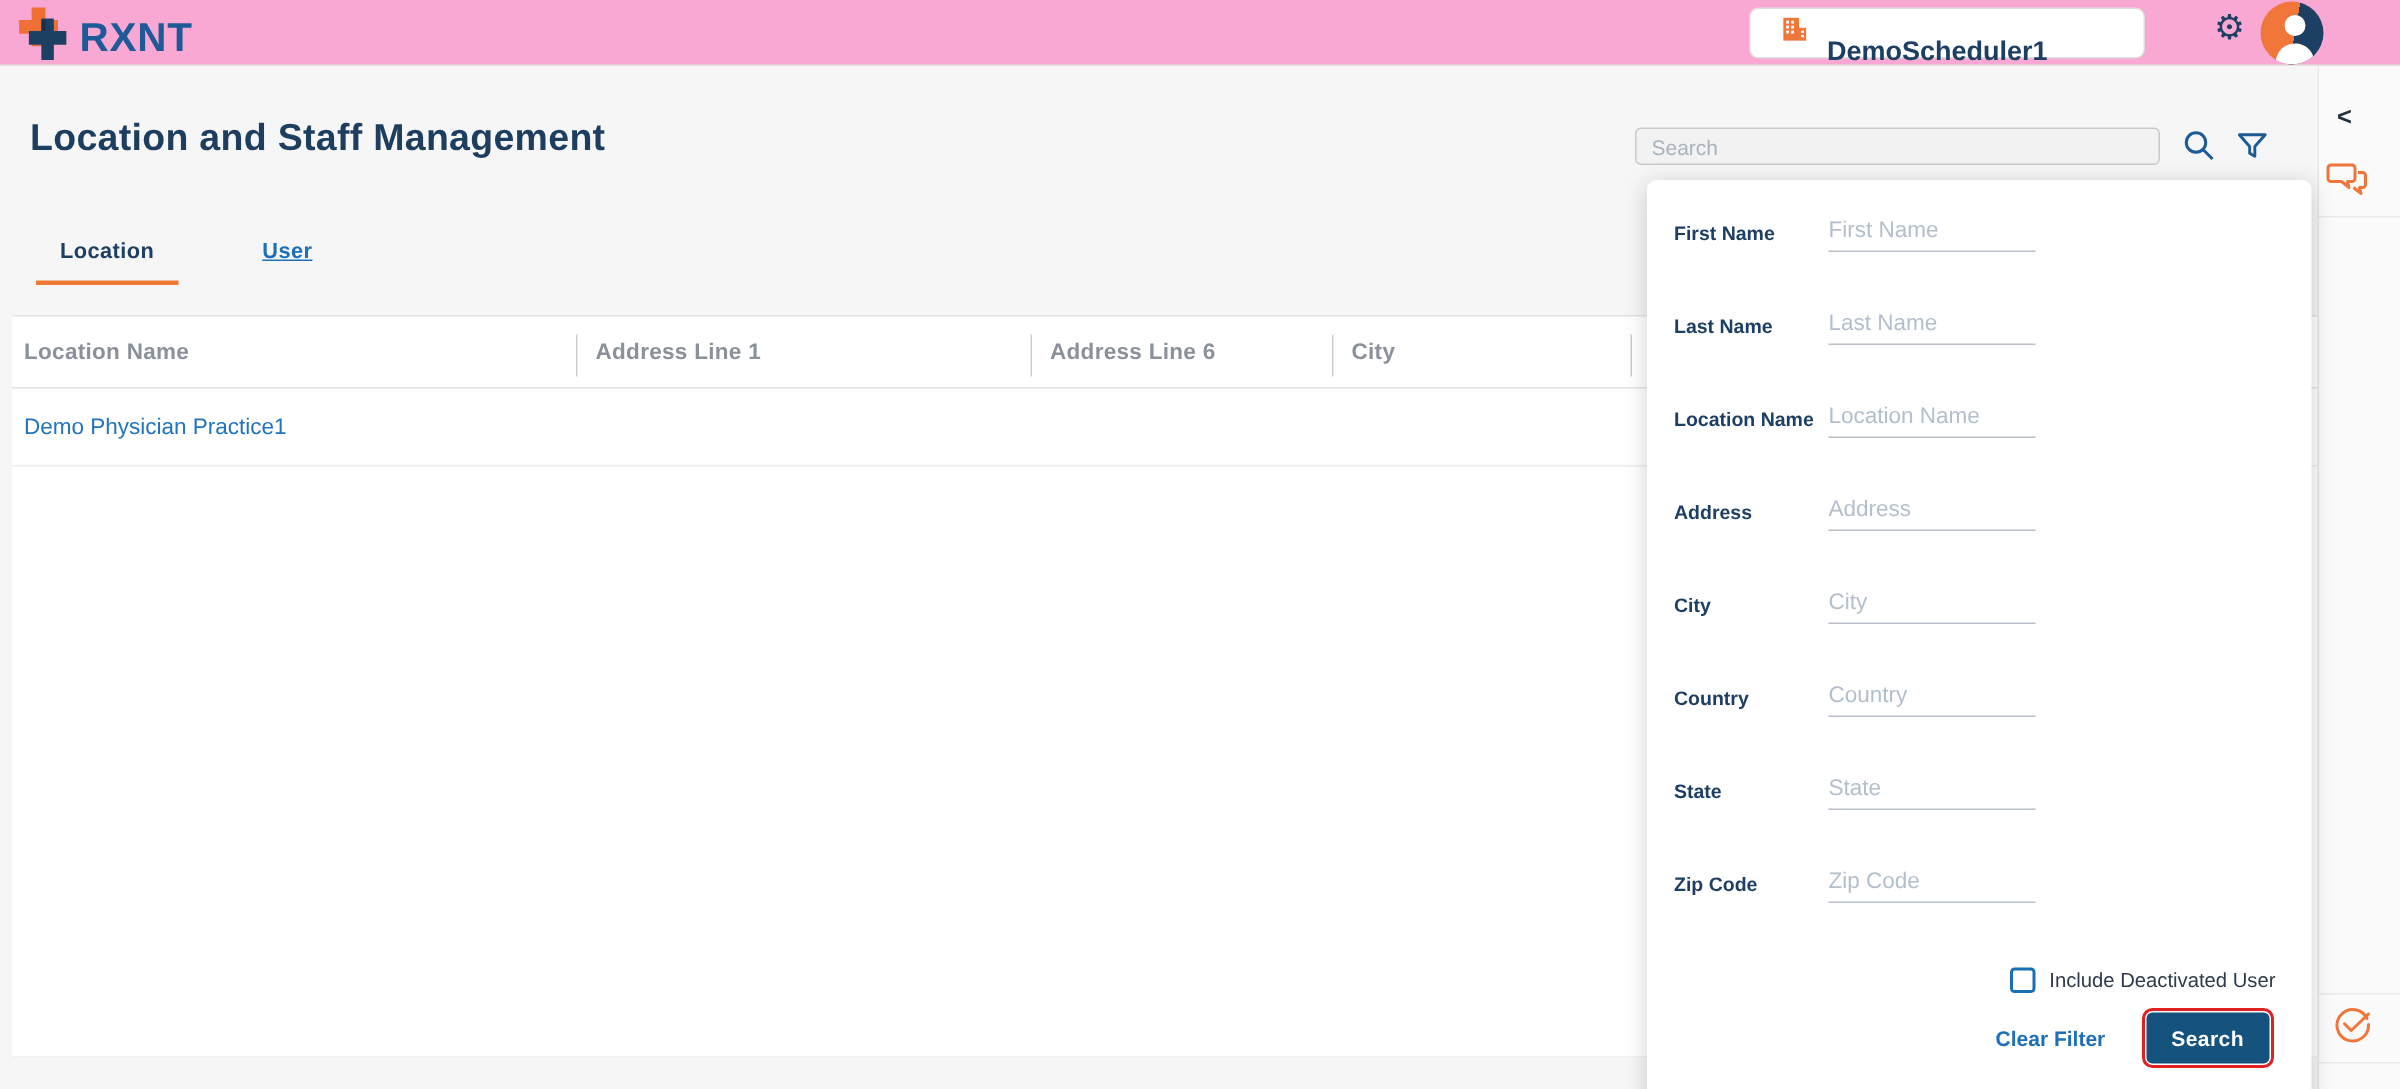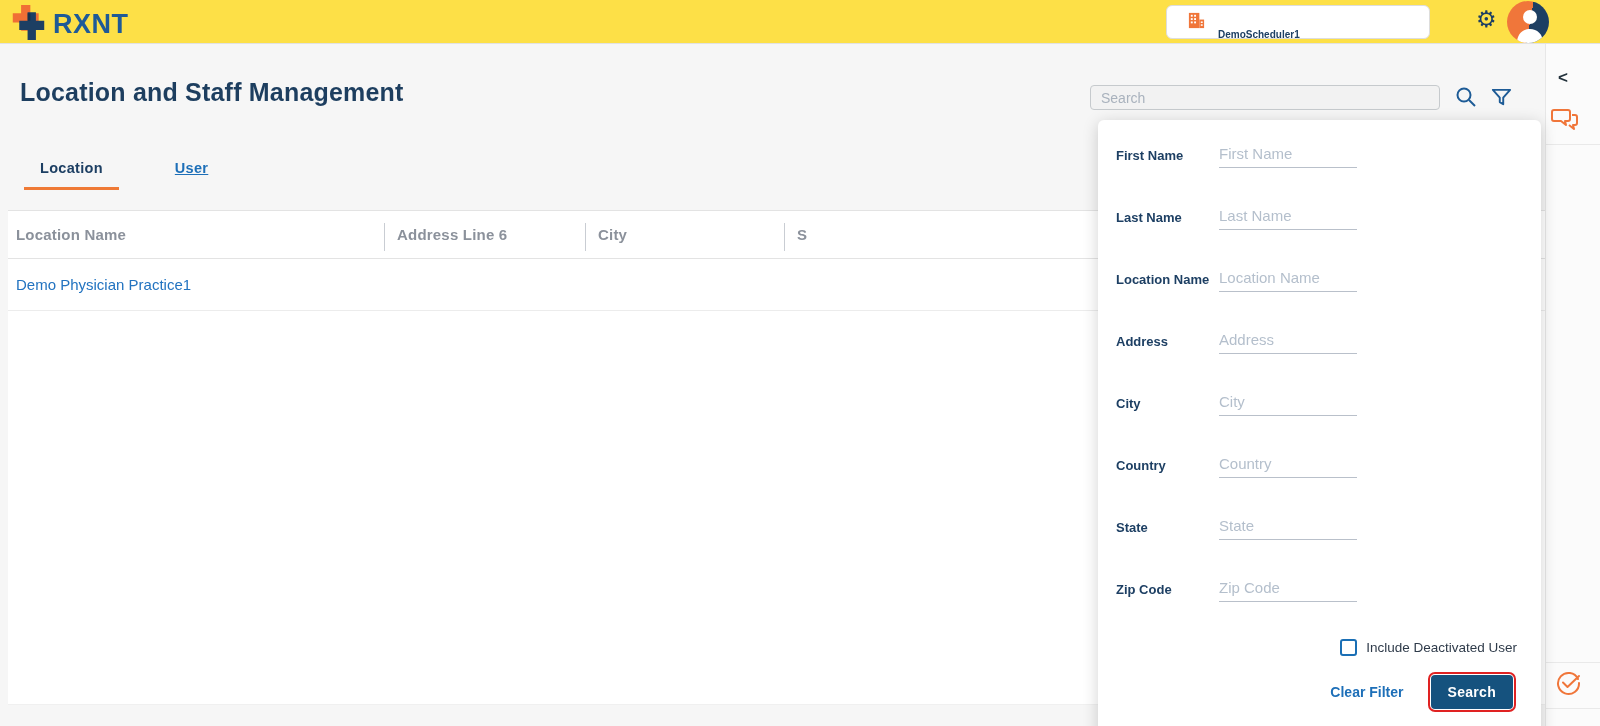--- a/index.html
+++ b/index.html
@@ -1,27 +1,27 @@
 <!DOCTYPE html>
 <html><head>
 <meta charset="utf-8">
 <style>
   * { margin:0; padding:0; box-sizing:border-box; }
   html,body { width:1600px; height:726px; overflow:hidden;
     font-family:"Liberation Sans","DejaVu Sans",sans-serif; background:#f6f6f6; }
 
   
   .topbar { position:absolute; left:0; top:0; width:1600px; height:44px;
-    background:#fde047; border-bottom:1px solid #e2e2e2; z-index:10; }
+    background:#f9a8d4; border-bottom:1px solid #e2e2e2; z-index:10; }
   .logo-wrap { position:absolute; left:10px; top:4px; display:flex; align-items:center; gap:6px; }
   .brand-text { font-size:27px; font-weight:800; color:#1e5a97; letter-spacing:.5px; }
   .practice-box { position:absolute; left:1166px; top:5px; width:264px; height:34px;
     background:#fff; border:1px solid #ddd; border-radius:6px; display:flex;
     align-items:center; gap:12px; padding-left:20px; cursor:pointer; }
-  .practice-label { font-size:10px; font-weight:600; color:#1d3f63;margin-top:24px; }
+  .practice-label { font-size:18px; font-weight:600; color:#1d3f63;margin-top:24px; }
   .gear { position:absolute; left:1476px; top:6px; font-size:23px; color:#1d3f63;
     font-family:"DejaVu Sans",sans-serif; cursor:pointer; }
   .avatar { position:absolute; left:1507px; top:1px; width:42px; height:42px;
     border-radius:50%; overflow:hidden; cursor:pointer;
     background:linear-gradient(100deg,#f0763a 54%,#1d3f63 54%); }
 
   
   .page-title { position:absolute; left:20px; top:78px; font-size:25px; font-weight:700;
     color:#1d3e5f; letter-spacing:.2px; z-index:2; }
   .search-box { position:absolute; left:1090px; top:85px; width:350px; height:25px;
@@ -69,21 +69,21 @@
   
   .fpanel { position:absolute; left:1098px; top:120px; width:443px; height:700px;
     background:#ffffff; border-radius:6px; box-shadow:0 3px 16px rgba(0,0,0,.18);
     z-index:5; padding-top:23px; }
   .f-row { display:flex; align-items:center; height:24px; margin:0 0 38px 18px; }
   .f-label { width:103px; font-size:13px; font-weight:700; color:#1d3f63; flex-shrink:0; }
   .f-input { width:138px; border:none; border-bottom:1px solid #b9c0ca; background:transparent;
     font-size:15px; color:#39434f; padding:2px 0 5px; outline:none;
     font-family:"Liberation Sans","DejaVu Sans",sans-serif; }
   .f-input::placeholder { color:#b4bfcc; }
-  .cb-row { display:flex; justify-content:flex-end; align-items:flex-start; gap:12px;
+  .cb-row { display:flex; justify-content:flex-end; align-items:center; gap:12px;
     height:28px; padding-right:24px; }
   .cb-group { display:flex; align-items:center; gap:9px; }
   .cb-group.highlighted { border:2px solid #e02222; padding:3px 7px 3px 4px; }
   .cbox { width:17px; height:17px; border:2px solid #1a6fb5; border-radius:3px;
     background:#fff; cursor:pointer; flex-shrink:0; }
   .cb-label { font-size:13.5px; color:#2f3b4a; }
   .action-row { display:flex; justify-content:flex-end; align-items:center; gap:27px;
     margin-top:8px; padding-right:28px; height:34px; }
   .clear-link { font-size:14px; font-weight:700; color:#1d6fb8; cursor:pointer; }
   .search-btn { background:#15527e; color:#ffffff; font-size:14px; font-weight:700;
@@ -154,20 +154,21 @@
 </span>
 
 <div class="tabs">
   <div class="tab active">Location</div>
   <div class="tab inactive">User</div>
 </div>
 
 <div class="table-card">
   <div class="thead">
     <div class="th c1">Location Name</div>
+    <div class="th c2">Address Line 1</div>
     <div class="th c3">Address Line 6</div>
     <div class="th c4">City</div>
     <div class="th c5">S</div>
   </div>
   <div class="trow">
     <a class="row-link">Demo Physician Practice1</a>
   </div>
 </div>
 
 <div class="side-rail">

